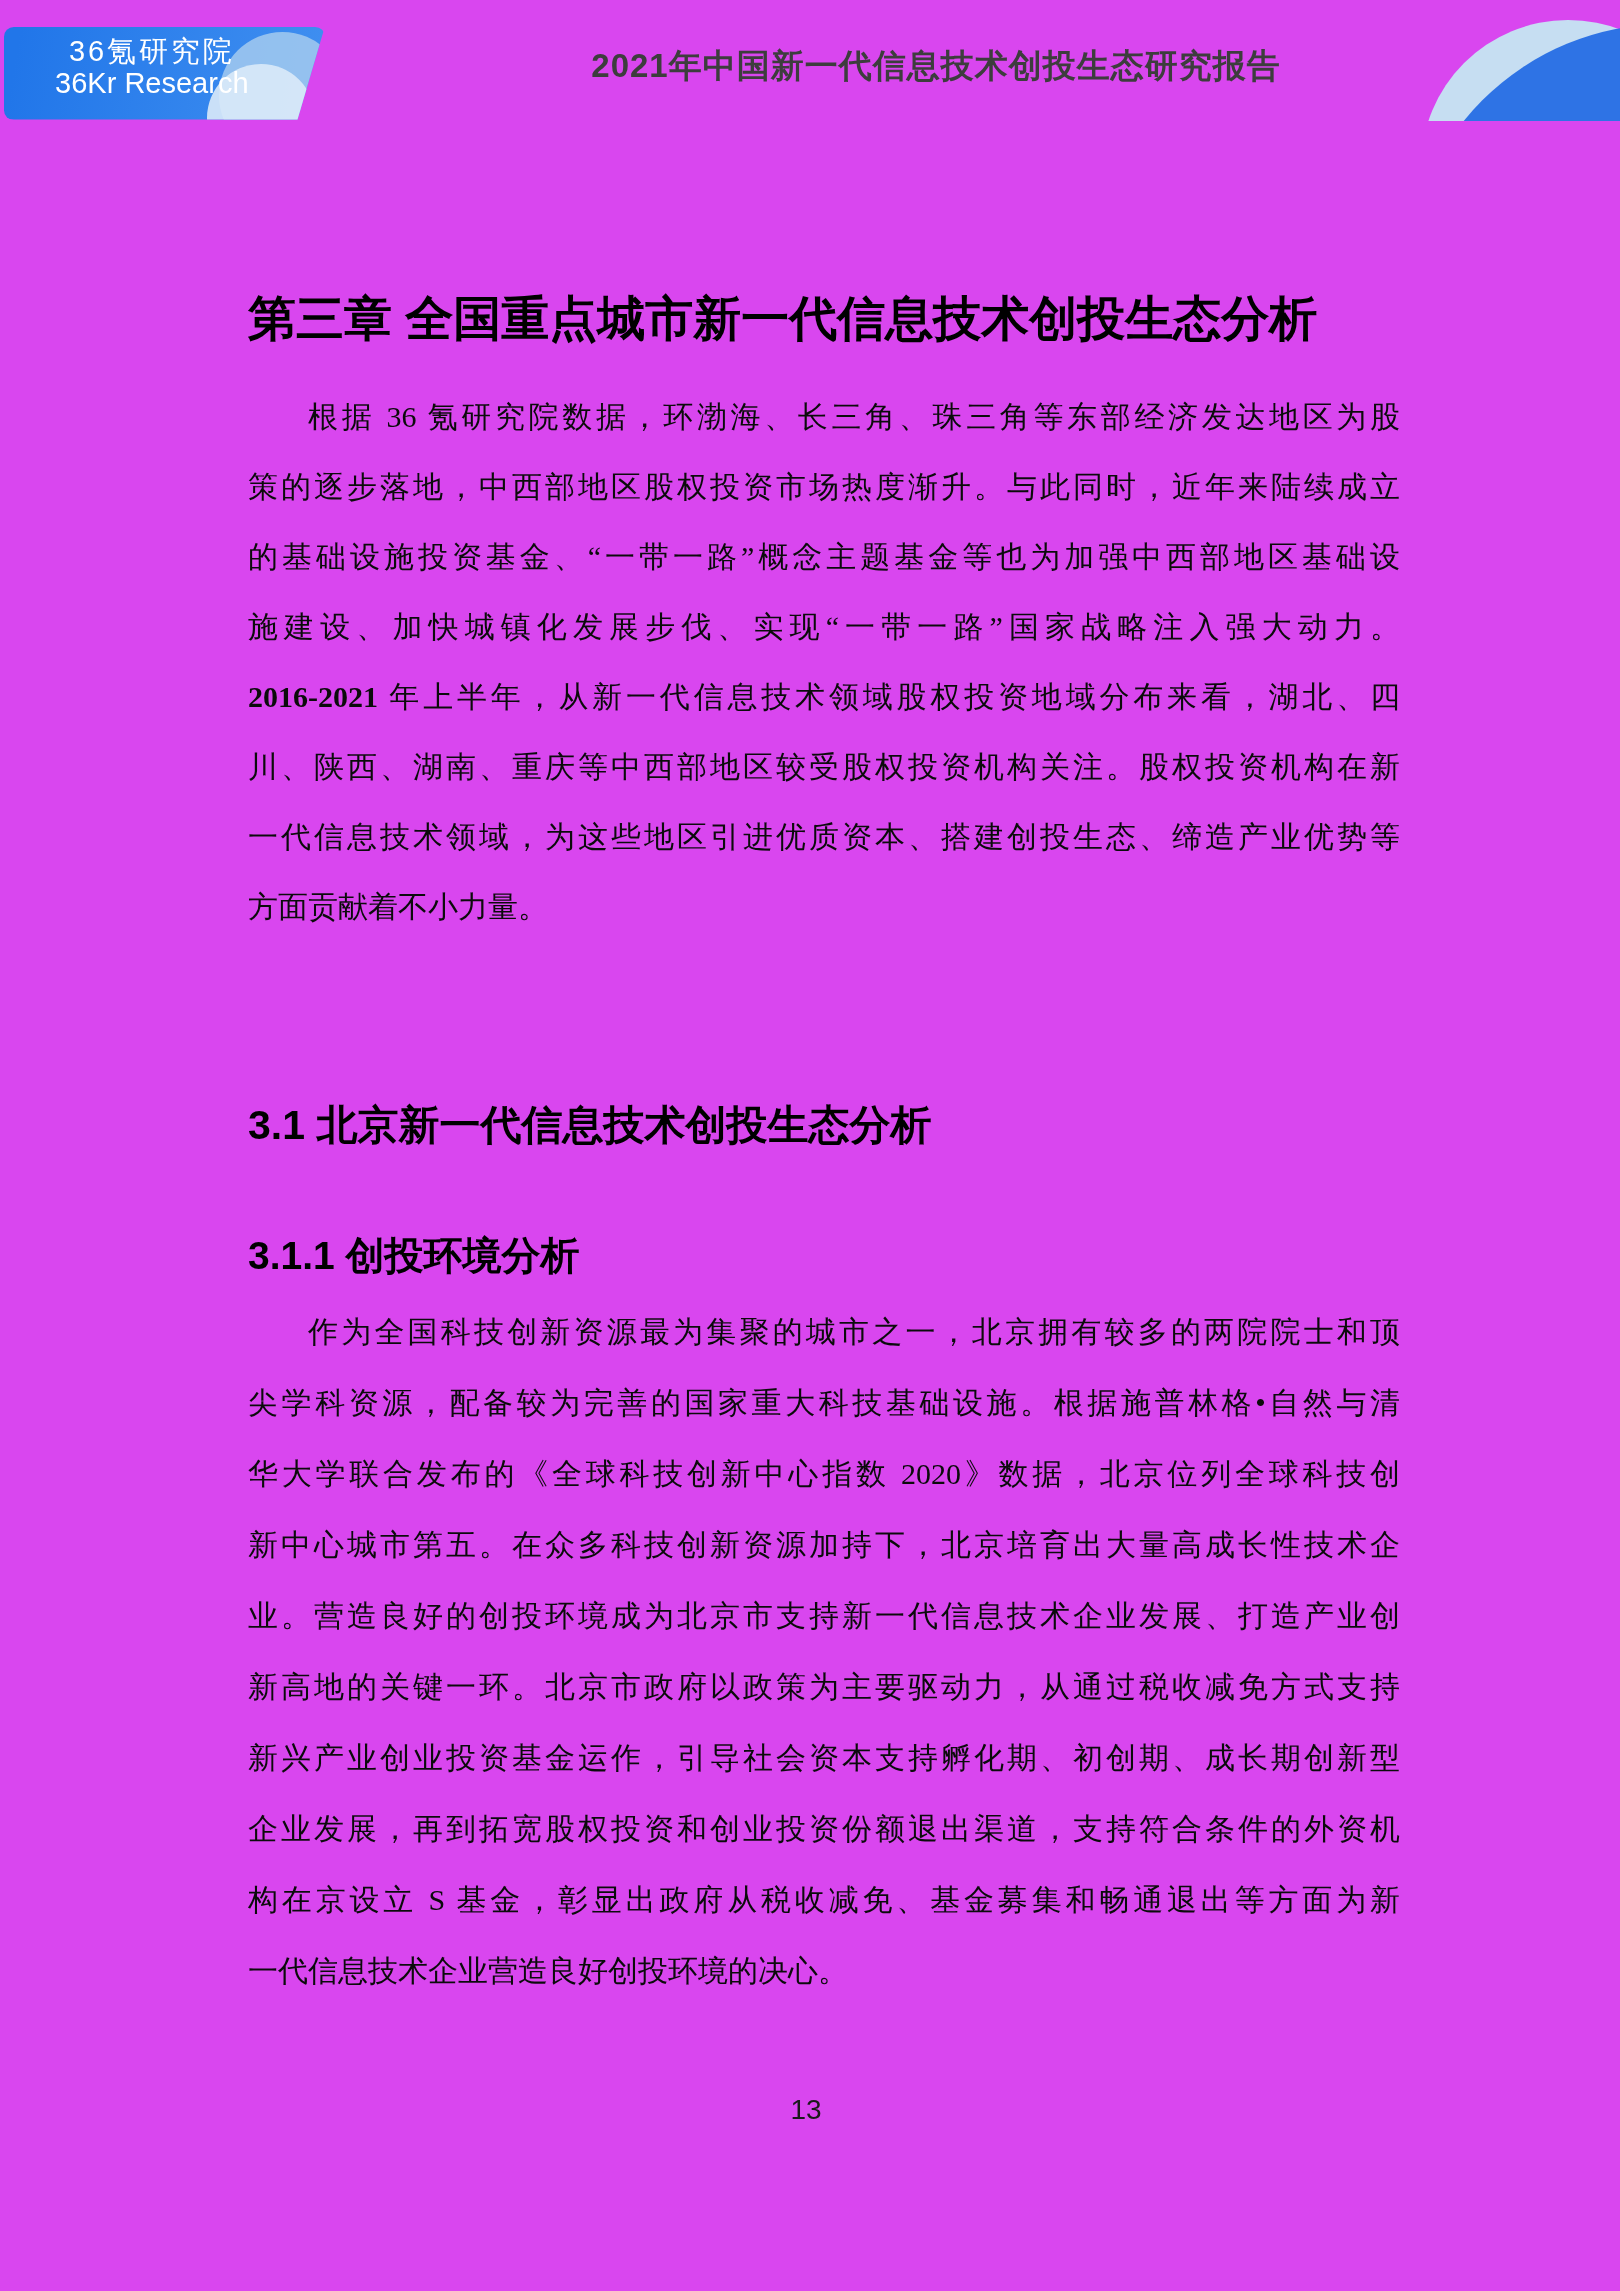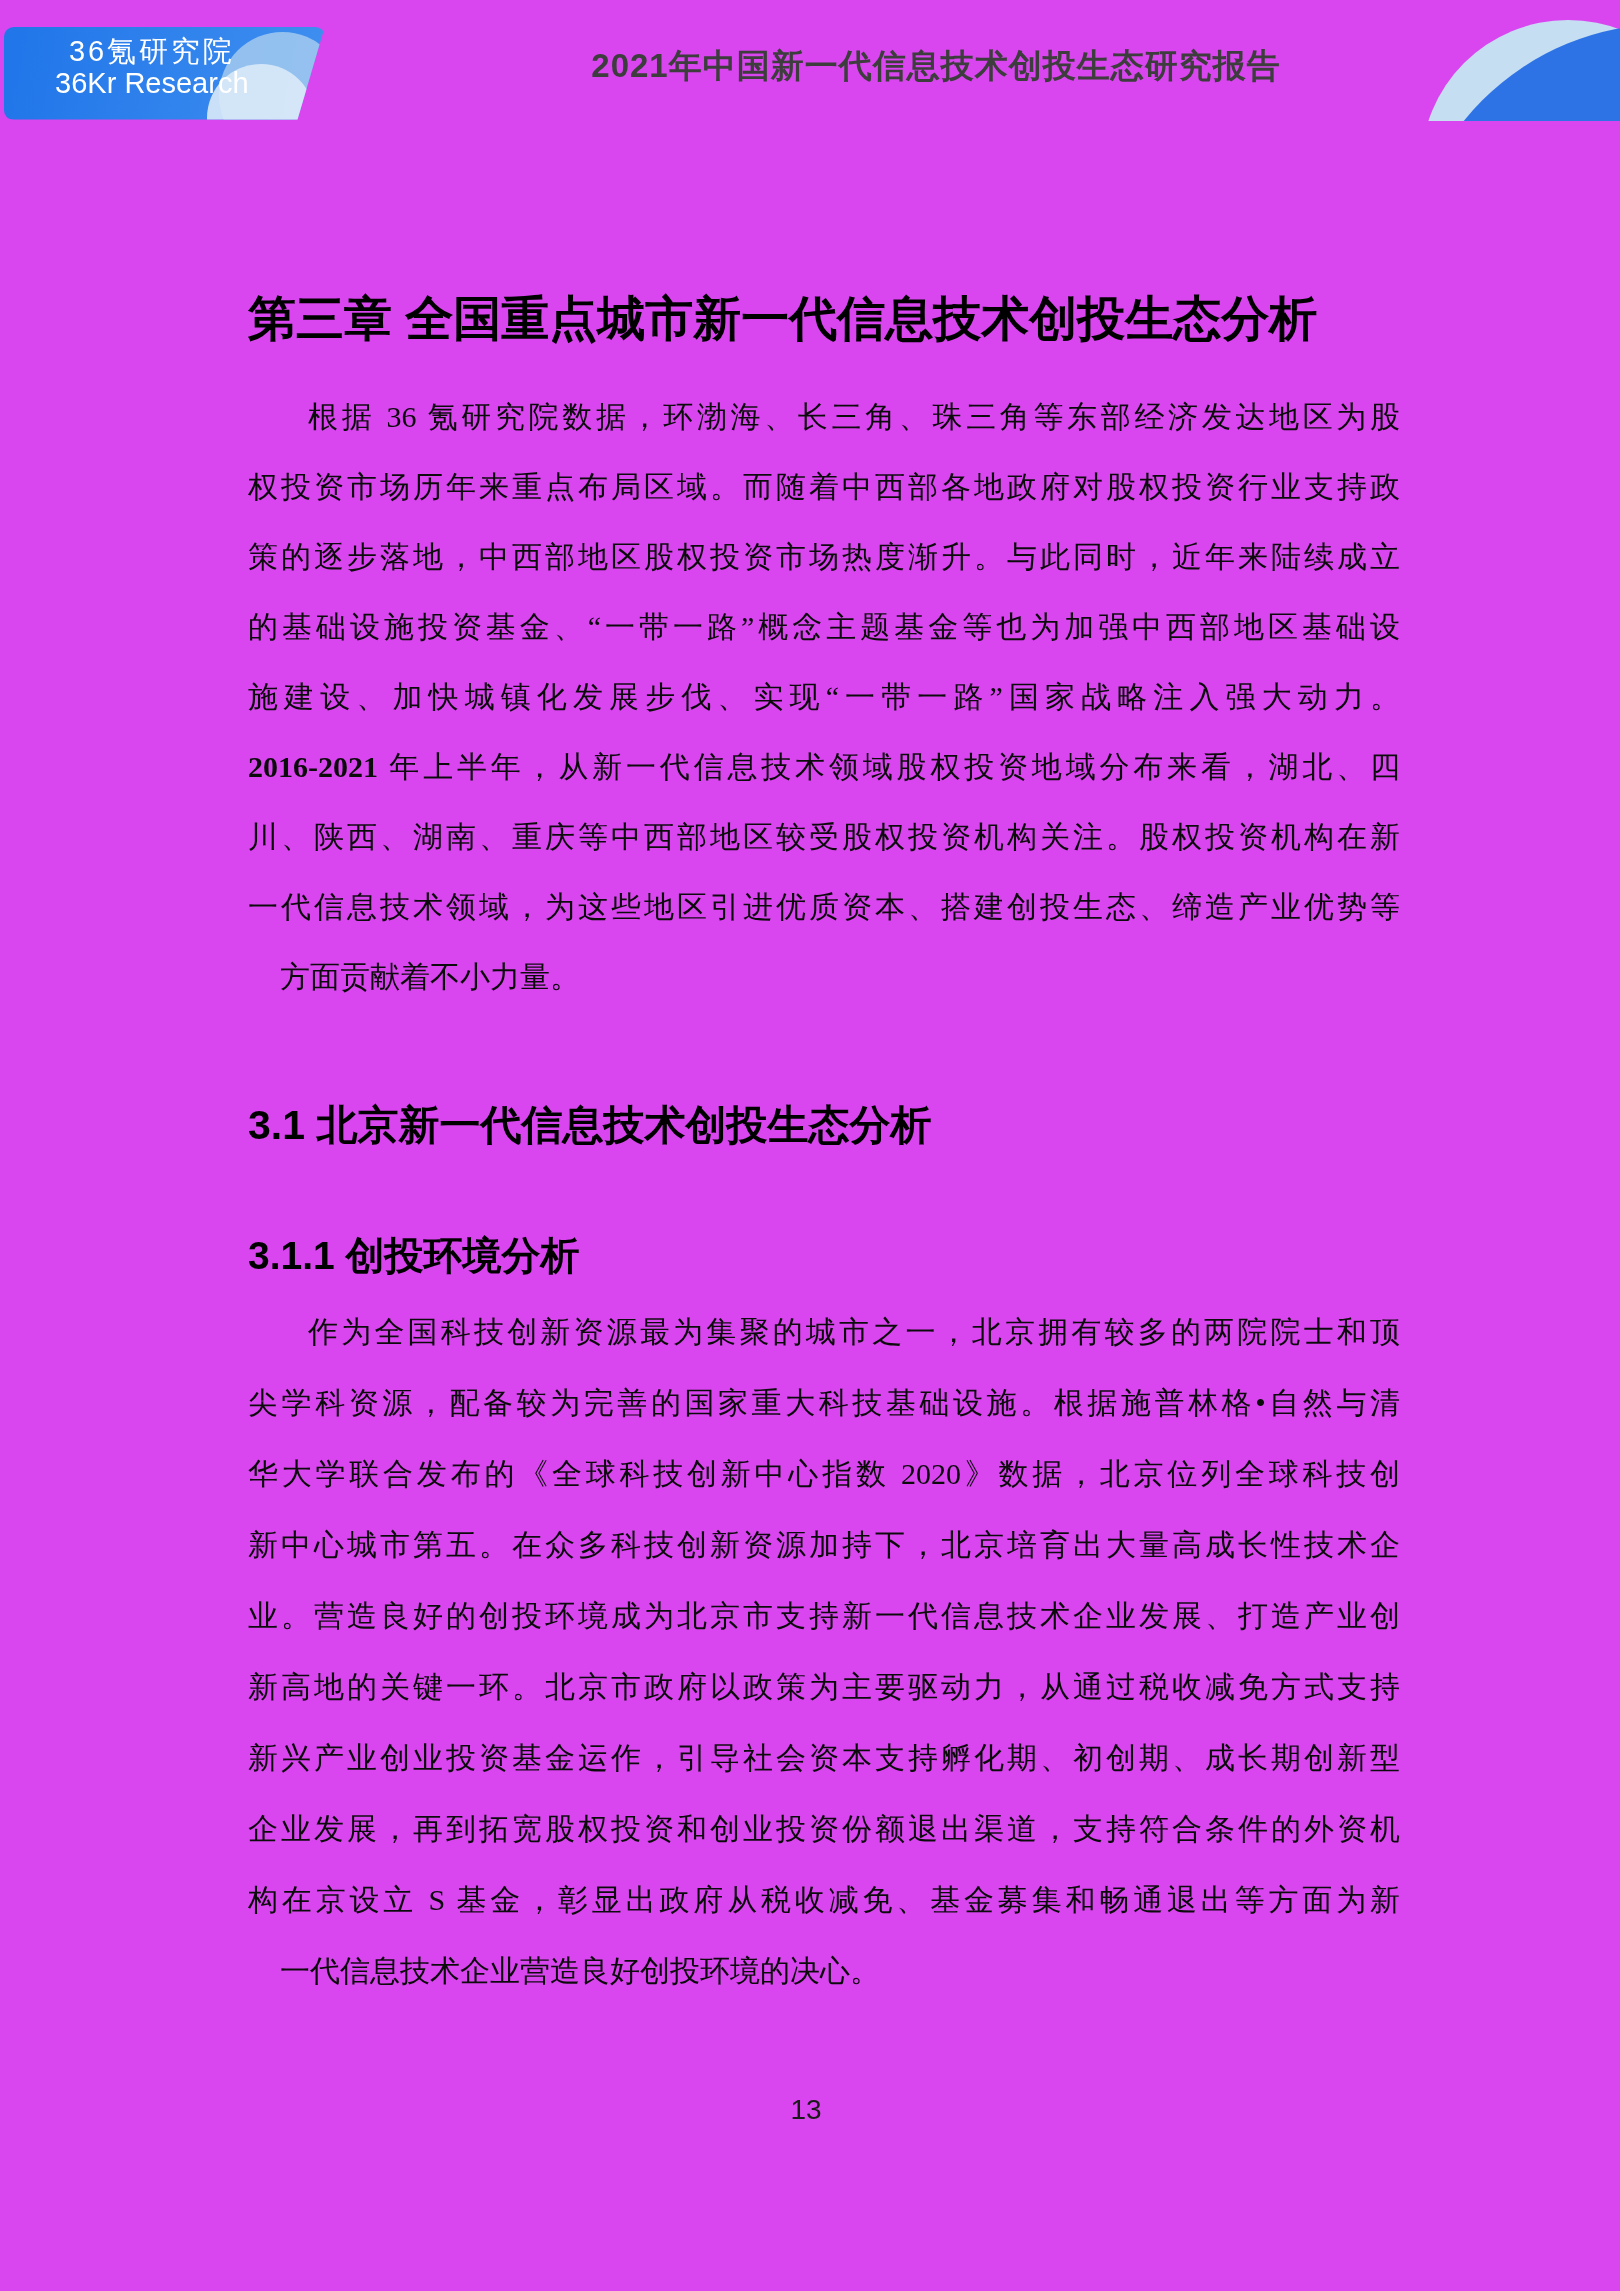--- a/index.html
+++ b/index.html
@@ -124,21 +124,21 @@
   .para-1 { top: 382px; }
   .para-2 { top: 1296px; }
   .line {
     text-align: justify;
     text-align-last: justify;
     text-justify: inter-character;
   }
   .para-1 .line { height: 70px; line-height: 70px; }
   .para-2 .line { height: 71px; line-height: 71px; }
   .line.indent { text-indent: 2em; }
-  .line.last { text-align-last: left; margin-left: 32px; }
+  .line.last { text-align-last: left; }
   .line b { font-weight: bold; }
 
   
   .page-number {
     position: absolute;
     left: 0; top: 2094px;
     width: 1612px;
     text-align: center;
     font-family: "Liberation Sans", "DejaVu Sans", sans-serif;
     font-size: 28px;
@@ -163,21 +163,20 @@
       <div class="brand-line2">36Kr Research</div>
     </div>
 
     <div class="report-title">2021年中国新一代信息技术创投生态研究报告</div>
   </div>
 
   <h1 class="chapter-title">第三章 全国重点城市新一代信息技术创投生态分析</h1>
 
   <div class="para para-1">
     <div class="line indent">根据 36 氪研究院数据，环渤海、长三角、珠三角等东部经济发达地区为股</div>
-    <div class="line">权投资市场历年来重点布局区域。而随着中西部各地政府对股权投资行业支持政</div>
     <div class="line">策的逐步落地，中西部地区股权投资市场热度渐升。与此同时，近年来陆续成立</div>
     <div class="line">的基础设施投资基金、“一带一路”概念主题基金等也为加强中西部地区基础设</div>
     <div class="line">施建设、加快城镇化发展步伐、实现“一带一路”国家战略注入强大动力。</div>
     <div class="line"><b>2016-2021</b><span> 年上半年，从新一代信息技术领域股权投资地域分布来看，湖北、四</span></div>
     <div class="line">川、陕西、湖南、重庆等中西部地区较受股权投资机构关注。股权投资机构在新</div>
     <div class="line">一代信息技术领域，为这些地区引进优质资本、搭建创投生态、缔造产业优势等</div>
     <div class="line last">方面贡献着不小力量。</div>
   </div>
 
   <h2 class="section-title">3.1 北京新一代信息技术创投生态分析</h2>

